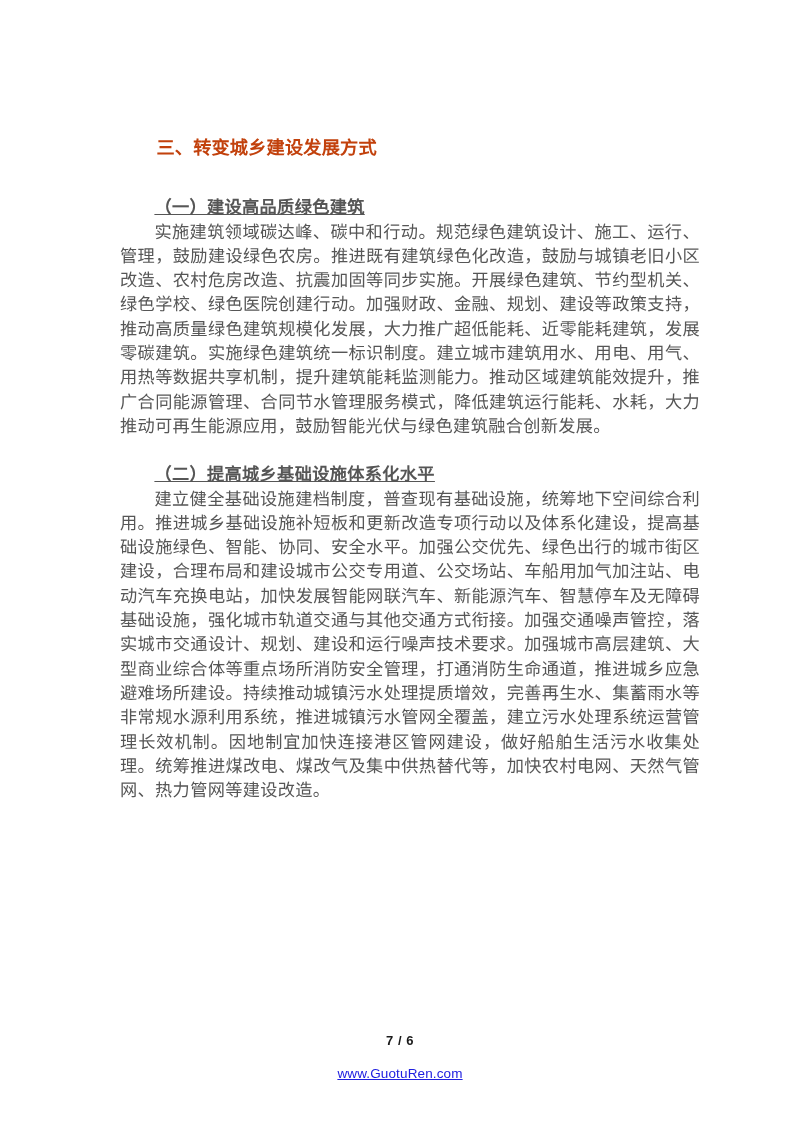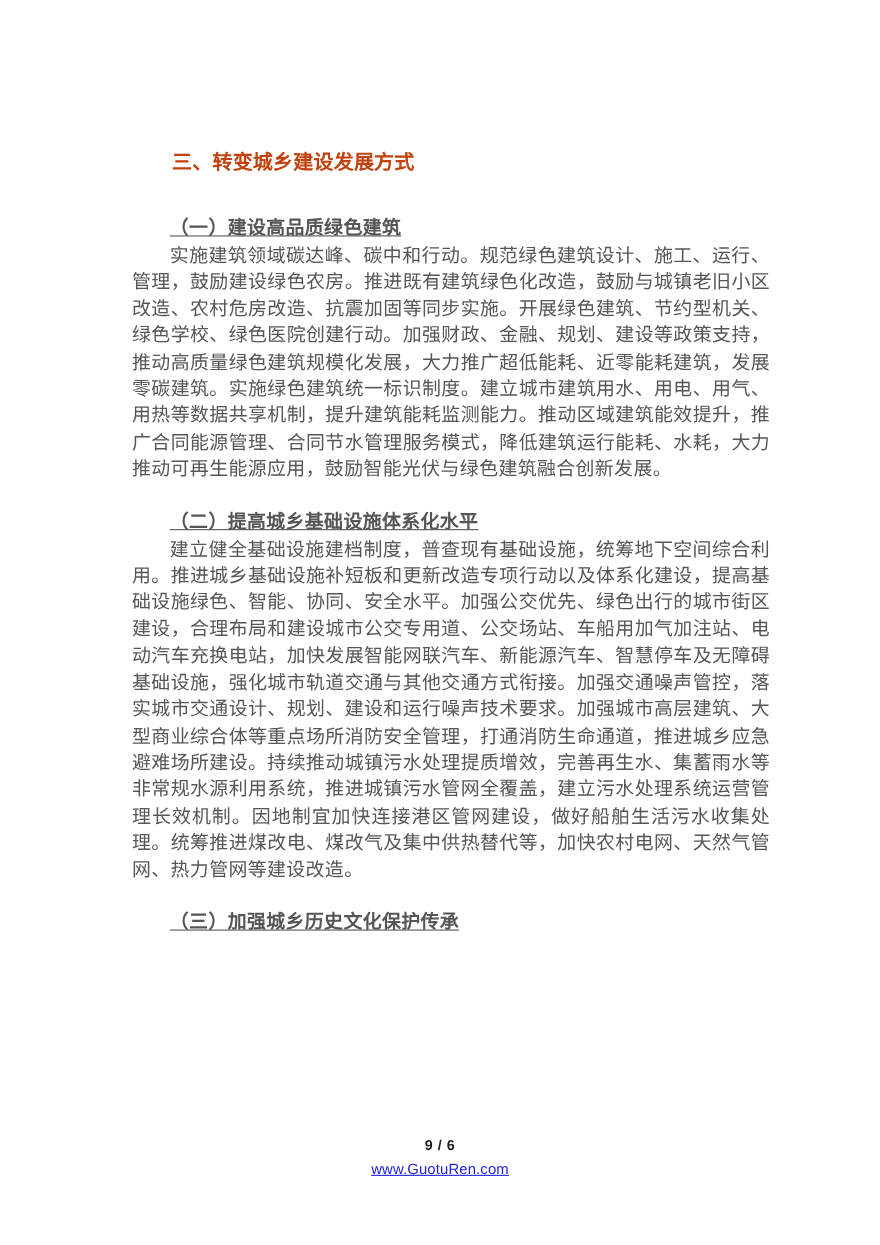--- a/index.html
+++ b/index.html
@@ -87,21 +87,21 @@
   .page-number {
     font-family: "Liberation Sans", "DejaVu Sans", sans-serif;
     font-size: 13px;
     font-weight: bold;
     color: #1a1a1a;
     line-height: 18px;
     letter-spacing: 0.04em;
   }
   .footer-link {
     display: inline-block;
-    margin-top: 4px;
+    margin-top: 15px;
     font-family: "Liberation Sans", "DejaVu Sans", sans-serif;
     font-size: 13.5px;
     line-height: 18px;
     color: #2020e0;
     text-decoration: underline;
     letter-spacing: 0.01em;
     cursor: pointer;
   }
 </style>
 </head>
@@ -123,23 +123,22 @@
     <p class="para indent">实施建筑领域碳达峰、碳中和行动。规范绿色建筑设计、施工、运行、管理，鼓励建设绿色农房。推进既有建筑绿色化改造，鼓励与城镇老旧小区改造、农村危房改造、抗震加固等同步实施。开展绿色建筑、节约型机关、绿色学校、绿色医院创建行动。加强财政、金融、规划、建设等政策支持，推动高质量绿色建筑规模化发展，大力推广超低能耗、近零能耗建筑，发展零碳建筑。实施绿色建筑统一标识制度。建立城市建筑用水、用电、用气、用热等数据共享机制，提升建筑能耗监测能力。推动区域建筑能效提升，推广合同能源管理、合同节水管理服务模式，降低建筑运行能耗、水耗，大力推动可再生能源应用，鼓励智能光伏与绿色建筑融合创新发展。</p>
 
     <div class="gap-1"></div>
 
     <h3 class="subsection-heading">（二）提高城乡基础设施体系化水平</h3>
 
     <p class="para indent">建立健全基础设施建档制度，普查现有基础设施，统筹地下空间综合利用。推进城乡基础设施补短板和更新改造专项行动以及体系化建设，提高基础设施绿色、智能、协同、安全水平。加强公交优先、绿色出行的城市街区建设，合理布局和建设城市公交专用道、公交场站、车船用加气加注站、电动汽车充换电站，加快发展智能网联汽车、新能源汽车、智慧停车及无障碍基础设施，强化城市轨道交通与其他交通方式衔接。加强交通噪声管控，落实城市交通设计、规划、建设和运行噪声技术要求。加强城市高层建筑、大型商业综合体等重点场所消防安全管理，打通消防生命通道，推进城乡应急避难场所建设。持续推动城镇污水处理提质增效，完善再生水、集蓄雨水等非常规水源利用系统，推进城镇污水管网全覆盖，建立污水处理系统运营管理长效机制。因地制宜加快连接港区管网建设，做好船舶生活污水收集处理。统筹推进煤改电、煤改气及集中供热替代等，加快农村电网、天然气管网、热力管网等建设改造。</p>
 
     <div class="gap-1"></div>
 
-    <h3 class="subsection-heading">（三）加强城乡历史文化保护传承</h3>
 
 
   </div>
 
   <div class="page-footer">
-    <div class="page-number">9 / 6</div>
+    <div class="page-number">7 / 6</div>
     <a class="footer-link" href="#">www.GuotuRen.com</a>
   </div>
 
 </div>
 
 </body></html>

